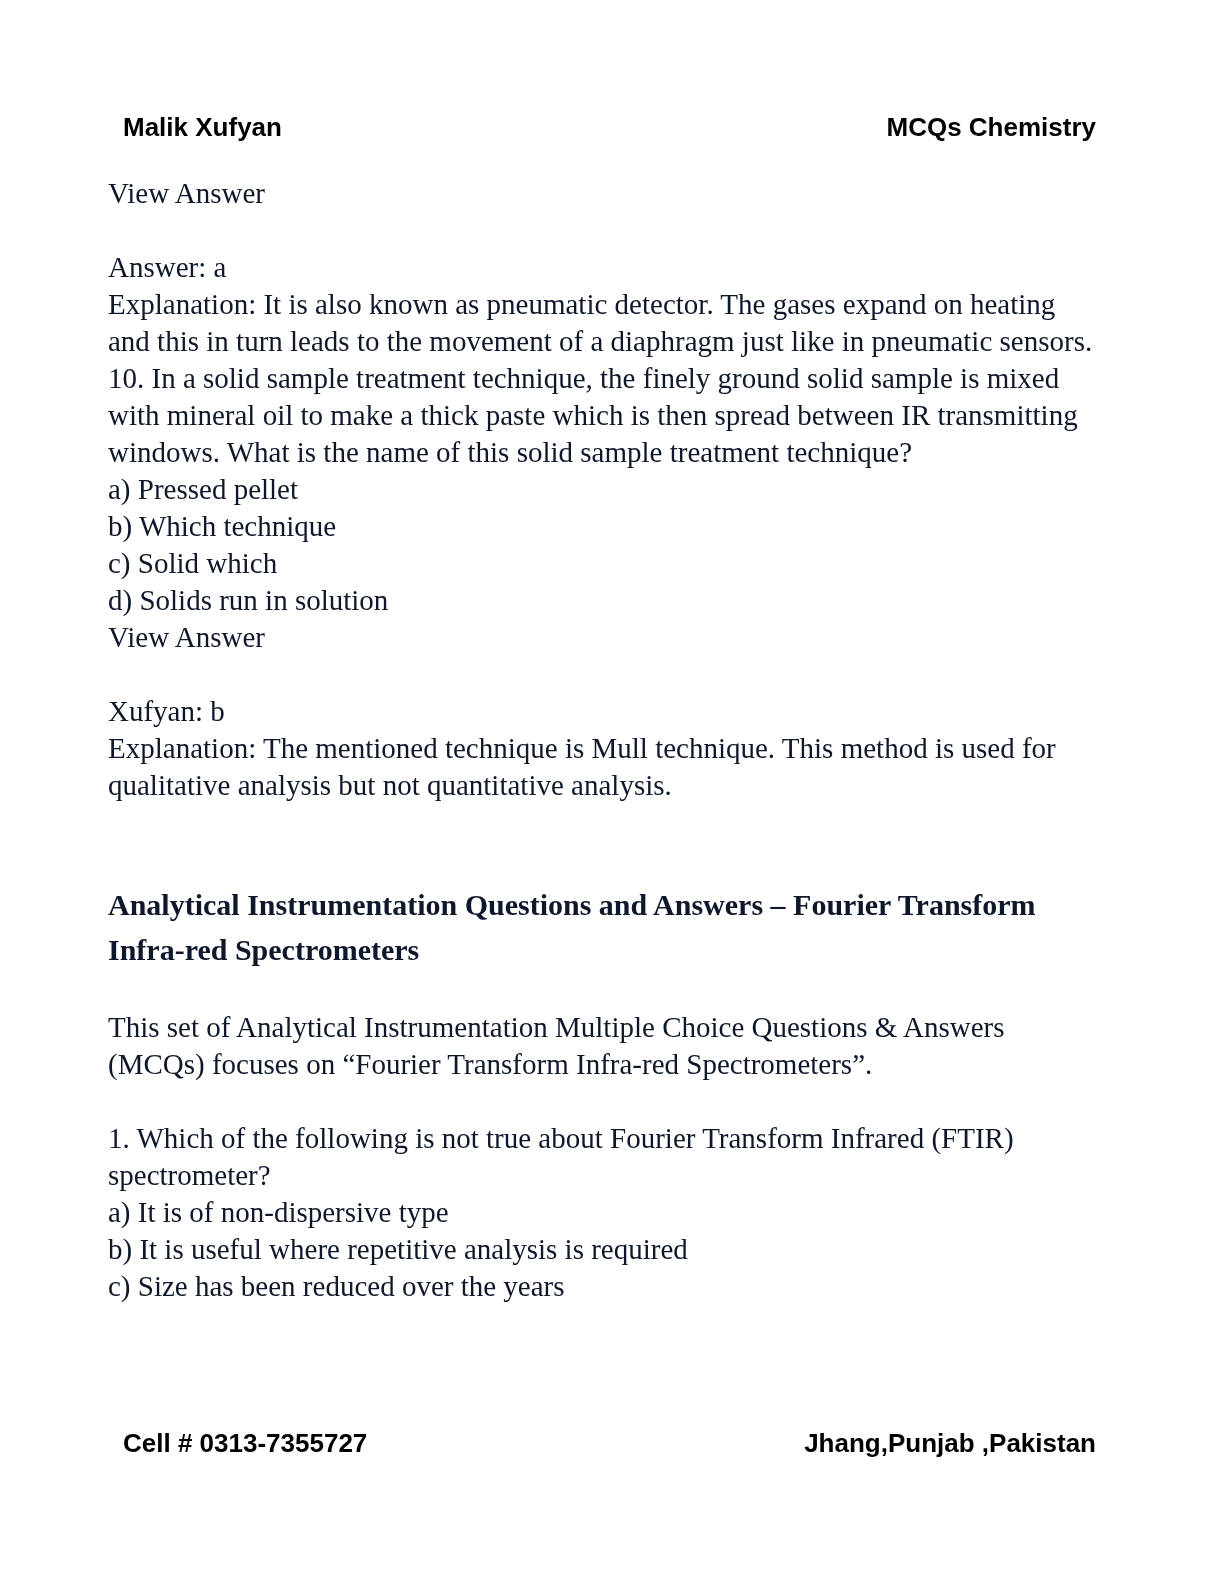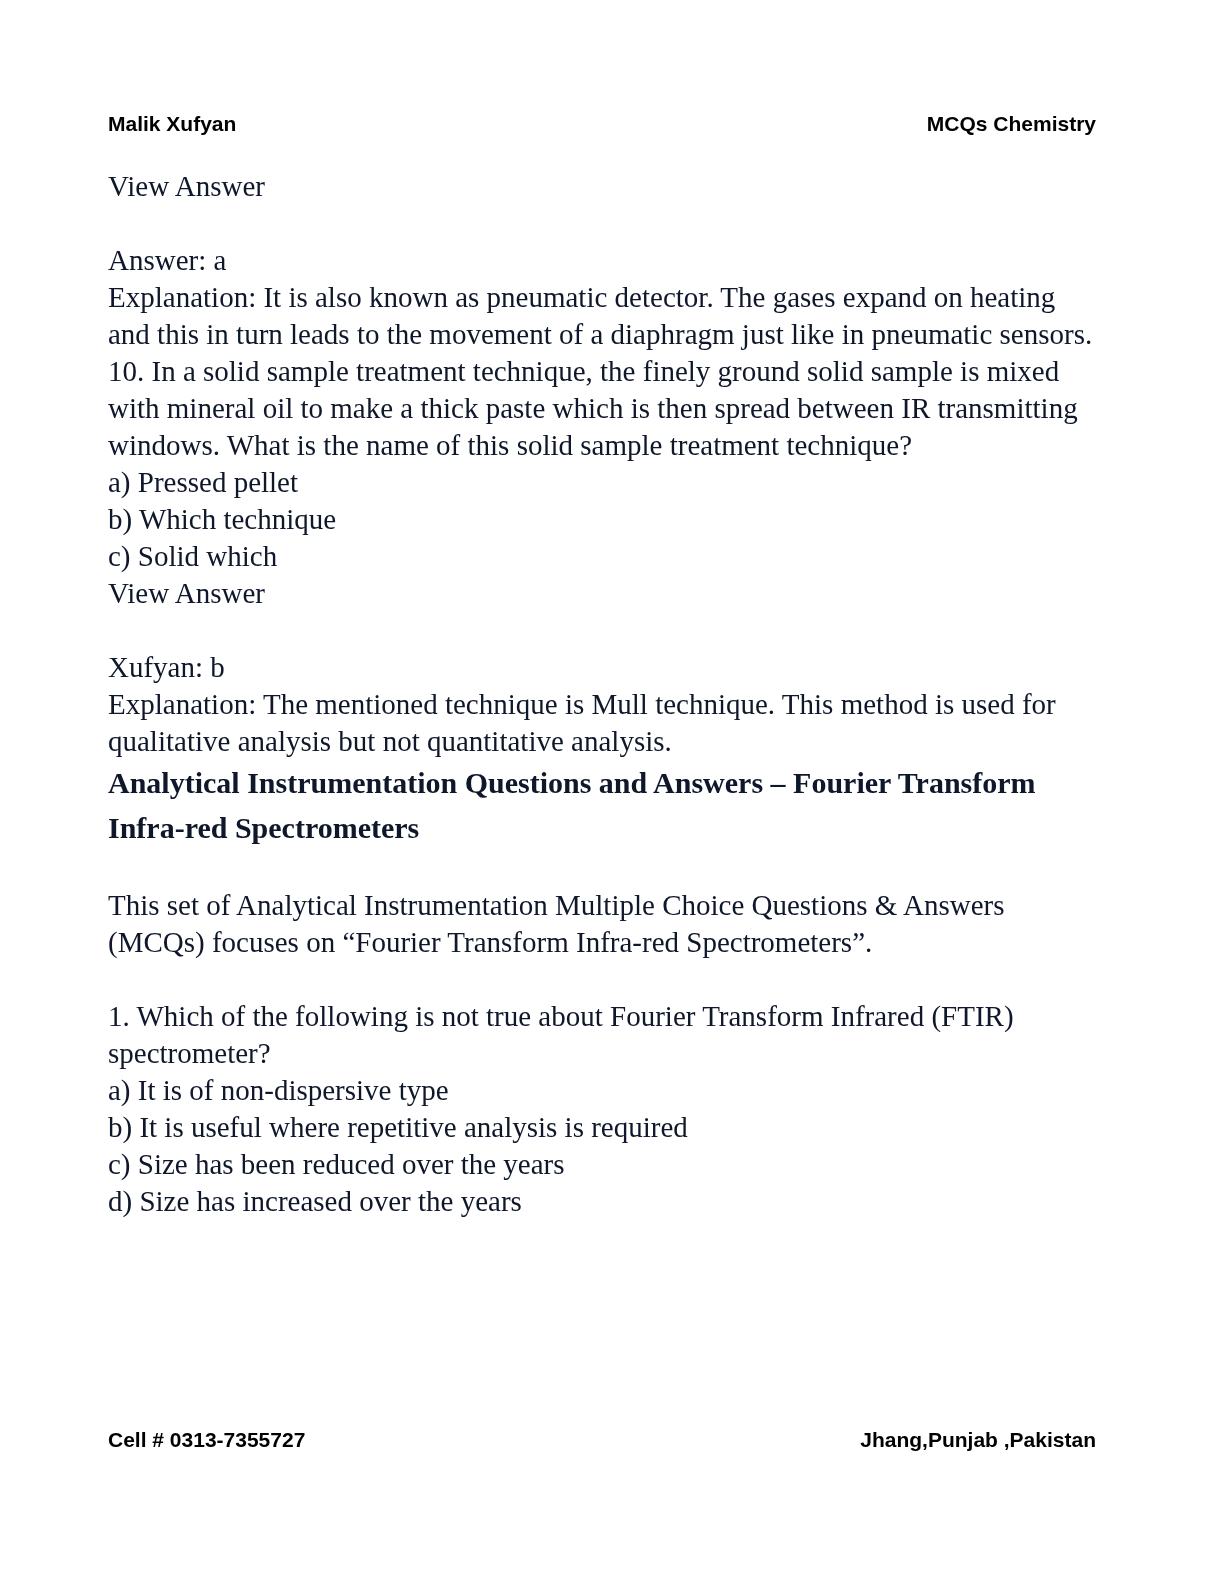--- a/index.html
+++ b/index.html
@@ -12,42 +12,43 @@
     padding: 112px 128px 0 108px;
     color: #000000;
     overflow: hidden;
   }
   .header-row, .footer-row {
     display: flex;
     justify-content: space-between;
     align-items: center;
     font-family: "Liberation Sans", sans-serif;
     font-weight: bold;
-    font-size: 21px;
+    font-size: 26px;
     color: #000000;
+    margin-left: 15px;
   }
   .footer-row {
     position: absolute;
     left: 108px;
     right: 128px;
     top: 1428px;
   }
   .doc-body {
     margin-top: 32px;
     font-family: "Liberation Serif", serif;
     font-size: 29px;
     line-height: 37px;
     color: #0f172a;
   }
   .block {
     white-space: pre-line;
     margin: 0;
   }
   .gap-before { margin-top: 37px; }
-  .gap2-before { }
+  .gap2-before { margin-top: 78px; }
   .section-heading {
     font-weight: bold;
     font-size: 30px;
     line-height: 45px;
     white-space: pre-line;
   }
   .option-line { margin: 0; }
 </style>
 </head>
 <body>
@@ -65,38 +66,38 @@
 
     <div class="block gap-before">Answer: a</div>
     <div class="block">Explanation: It is also known as pneumatic detector. The gases expand on heating and this in turn leads to the movement of a diaphragm just like in pneumatic sensors.</div>
 
     <div class="block">10. In a solid sample treatment technique, the finely ground solid sample is mixed with mineral oil to make a thick paste which is then spread between IR transmitting windows. What is the name of this solid sample treatment technique?</div>
 
     <div>
       <div class="option-line">a) Pressed pellet</div>
       <div class="option-line">b) Which technique</div>
       <div class="option-line">c) Solid which</div>
+      <div class="option-line">d) Solids run in solution</div>
     </div>
 
     <div class="block">View Answer</div>
 
     <div class="block gap-before">Xufyan: b</div>
     <div class="block">Explanation: The mentioned technique is Mull technique. This method is used for qualitative analysis but not quantitative analysis.</div>
 
     <div class="block section-heading gap2-before">Analytical Instrumentation Questions and Answers – Fourier Transform Infra-red Spectrometers</div>
 
     <div class="block gap-before">This set of Analytical Instrumentation Multiple Choice Questions &amp; Answers (MCQs) focuses on “Fourier Transform Infra-red Spectrometers”.</div>
 
     <div class="block gap-before">1. Which of the following is not true about Fourier Transform Infrared (FTIR) spectrometer?</div>
 
     <div>
       <div class="option-line">a) It is of non-dispersive type</div>
       <div class="option-line">b) It is useful where repetitive analysis is required</div>
       <div class="option-line">c) Size has been reduced over the years</div>
-      <div class="option-line">d) Size has increased over the years</div>
     </div>
 
   </div>
 
   <div class="footer-row">
     <span>Cell # 0313-7355727</span>
     <span>Jhang,Punjab ,Pakistan</span>
   </div>
 
 </div>

